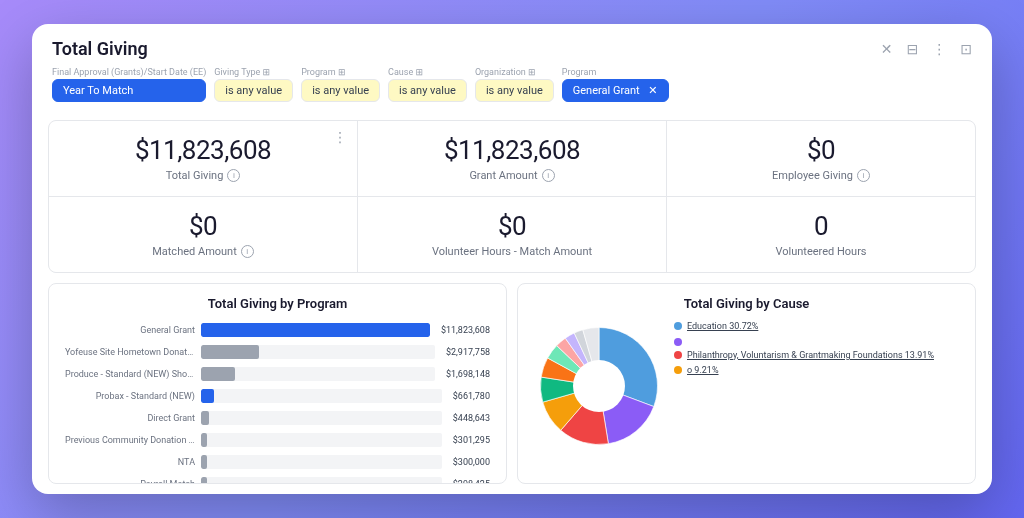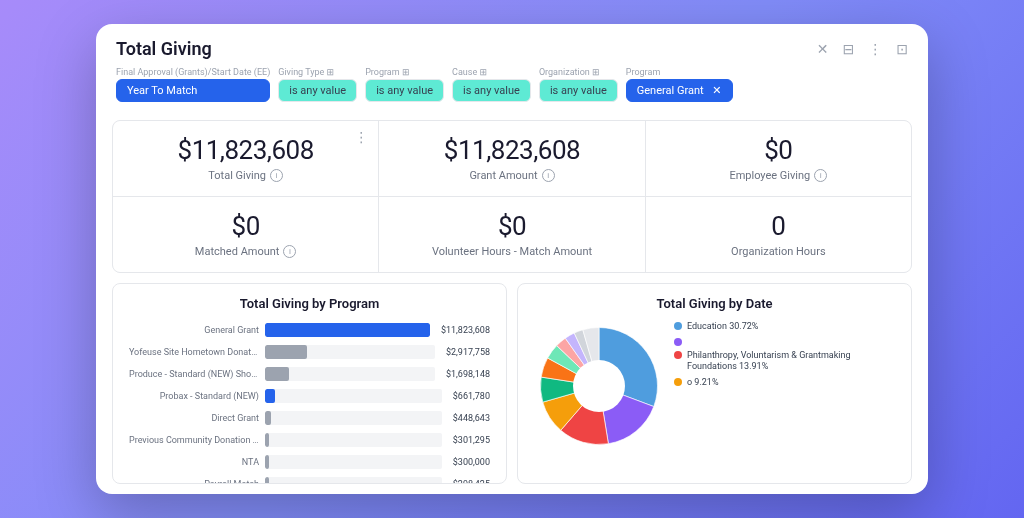--- a/index.html
+++ b/index.html
@@ -9,21 +9,21 @@
       width: 1024px;
       height: 518px;
       display: flex;
       align-items: center;
       justify-content: center;
       overflow: hidden;
     }
     .window {
       background: #fff;
       border-radius: 16px;
-      width: 832px;
+      width: 960px;
       height: 470px;
       box-shadow: 0 20px 60px rgba(0,0,0,0.25);
       display: flex;
       flex-direction: column;
       overflow: hidden;
       position: relative;
     }
     .title-bar {
       padding: 14px 20px 0 20px;
       display: flex;
@@ -46,21 +46,21 @@
       font-size: 14px;
     }
     .filter-bar {
       padding: 8px 20px;
       display: flex;
       align-items: center;
       gap: 8px;
       flex-wrap: wrap;
     }
     .filter-chip {
-      background: #5eead4;
+      background: #fef9c3;
       border: 1px solid #e5e7eb;
       border-radius: 6px;
       padding: 4px 10px;
       font-size: 11px;
       color: #374151;
       cursor: pointer;
       white-space: nowrap;
     }
     .filter-chip.active {
       background: #2563eb;
@@ -211,20 +211,21 @@
     }
     .pie-svg-wrap {
       flex-shrink: 0;
     }
     .legend {
       display: flex;
       flex-direction: column;
       gap: 4px;
       font-size: 9px;
       color: #374151;
+      text-decoration: underline;
     }
     .legend-item {
       display: flex;
       align-items: flex-start;
       gap: 5px;
     }
     .legend-dot {
       width: 8px;
       height: 8px;
       border-radius: 50%;
@@ -326,21 +327,21 @@
     </div>
     <div class="metric-card">
       <div class="metric-value">$0</div>
       <div class="metric-label">
         <span>Volunteer Hours - Match Amount</span>
       </div>
     </div>
     <div class="metric-card">
       <div class="metric-value">0</div>
       <div class="metric-label">
-        <span>Organization Hours</span>
+        <span>Volunteered Hours</span>
       </div>
     </div>
   </div>
 
   <div class="charts-row">
 
     <div class="chart-card">
       <div class="chart-title">Total Giving by Program</div>
       <div class="bar-chart" id="bar-chart-container">
           <div class="bar-row">
@@ -396,21 +397,21 @@
             <div class="bar-label">Payroll Match</div>
             <div class="bar-track">
               <div class="bar-fill" style="width: 2.5%; background: rgb(156, 163, 175);"></div>
             </div>
             <div class="bar-value">$298,425</div>
           </div>
         </div>
     </div>
 
     <div class="chart-card chart-right">
-      <div class="chart-title">Total Giving by Date</div>
+      <div class="chart-title">Total Giving by Cause</div>
       <div class="pie-container">
         <div class="pie-svg-wrap">
           <svg width="130" height="130" viewBox="0 0 100 100" id="pie-svg">
               <path d="M 50 50 L 50 5 A 45 45 0 0 1 92.12488938392067 65.82699258837407 Z" fill="#4f9dde" stroke="#fff" stroke-width="0.5"></path>
               <path d="M 50 50 L 92.12488938392067 65.82699258837407 A 45 45 0 0 1 57.23496581803218 94.41458397431981 Z" fill="#8b5cf6" stroke="#fff" stroke-width="0.5"></path>
               <path d="M 50 50 L 57.23496581803218 94.41458397431981 A 45 45 0 0 1 20.581806379829807 84.05245782797738 Z" fill="#ef4444" stroke="#fff" stroke-width="0.5"></path>
               <path d="M 50 50 L 20.581806379829807 84.05245782797738 A 45 45 0 0 1 6.7475560195016655 62.41877971919356 Z" fill="#f59e0b" stroke="#fff" stroke-width="0.5"></path>
               <path d="M 50 50 L 6.7475560195016655 62.41877971919356 A 45 45 0 0 1 5.527802092154502 43.12805607957818 Z" fill="#10b981" stroke="#fff" stroke-width="0.5"></path>
               <path d="M 50 50 L 5.527802092154502 43.12805607957818 A 45 45 0 0 1 10.484752227027798 28.469900291902608 Z" fill="#f97316" stroke="#fff" stroke-width="0.5"></path>
               <path d="M 50 50 L 10.484752227027798 28.469900291902608 A 45 45 0 0 1 17.468648984457012 18.908020309032583 Z" fill="#6ee7b7" stroke="#fff" stroke-width="0.5"></path>

